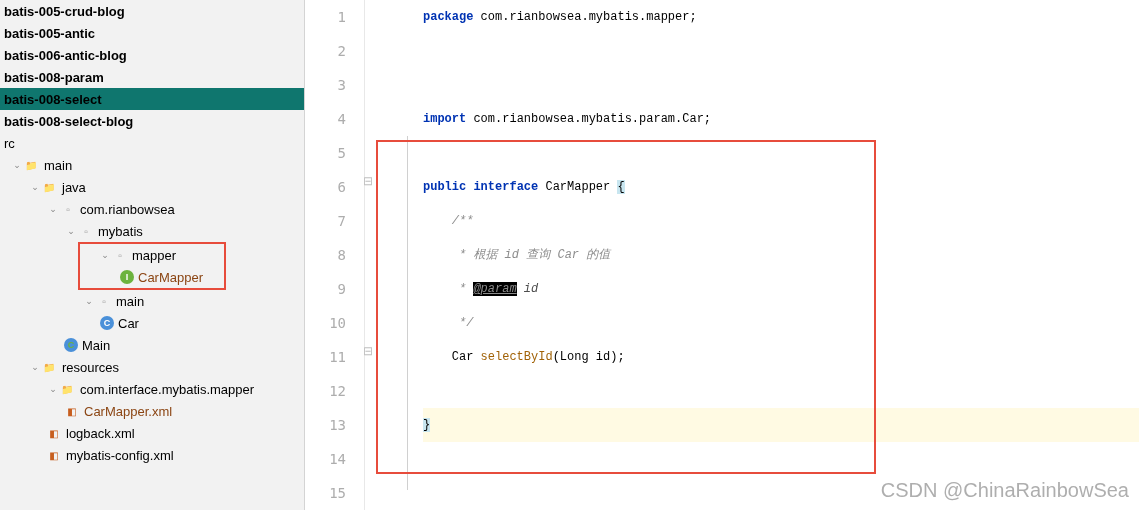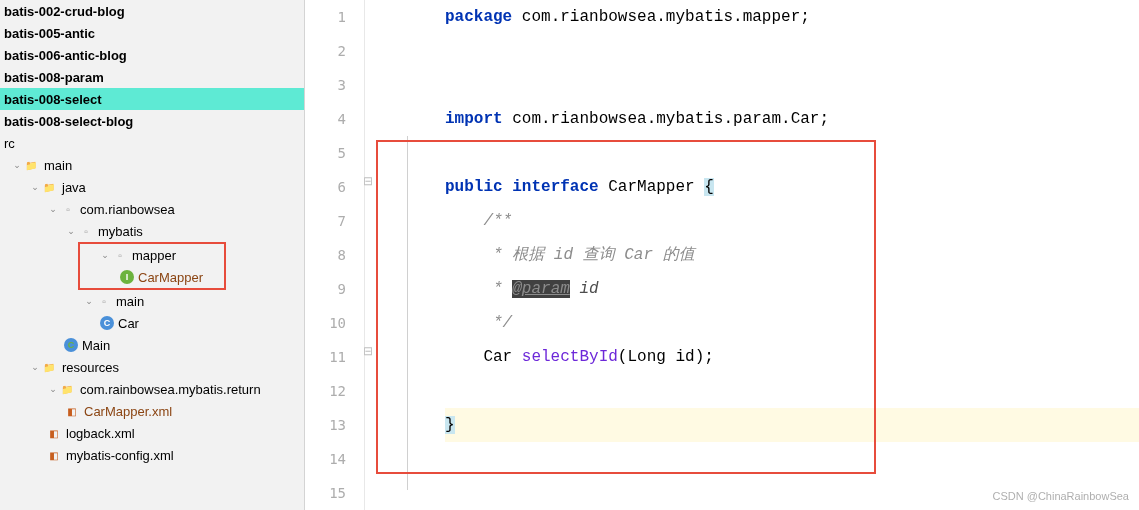--- a/index.html
+++ b/index.html
@@ -23,21 +23,21 @@
     .tree-item {
       display: flex;
       align-items: center;
       height: 22px;
       padding-left: 4px;
       white-space: nowrap;
       font-size: 13px;
       color: #000;
     }
     .tree-item.bold { font-weight: bold; }
-    .tree-item.selected { background: #5eead4; }
+    .tree-item.selected { background: #0f766e; }
     .tree-arrow {
       width: 14px;
       display: inline-flex;
       justify-content: center;
       color: #888;
       font-size: 9px;
     }
     .tree-icon {
       width: 16px;
       height: 16px;
@@ -111,38 +111,38 @@
     }
     .fold-handle {
       position: absolute;
       left: -2px;
       color: #c0c0c0;
       font-size: 12px;
     }
     .code {
       flex: 1;
       font-family: Consolas, "Courier New", monospace;
-      font-size: 16px;
-      padding-left: 66px;
+      font-size: 12px;
+      padding-left: 44px;
       position: relative;
       line-height: 34px;
     }
     .code-line {
       height: 34px;
       white-space: pre;
     }
     .code-line.current {
       background: #fffae3;
     }
     .kw { color: #0033b3; font-weight: bold; }
     .pkg { color: #000; }
     .comment { color: #8c8c8c; font-style: italic; }
-    .doc-tag { color: #8c8c8c; font-style: italic; text-decoration: underline; background: #404040; }
+    .doc-tag { color: #8c8c8c; font-style: italic; text-decoration: underline; background: #000000; }
     .doc-param { font-style: italic; color: #4d4d4d; }
-    .method { color: #6d28d9; }
+    .method { color: #a16207; }
     .brace-hl { background: #c8e6f0; }
     .vline {
       position: absolute;
       width: 1px;
       background: #d0d0d0;
       top: 136px;
       bottom: 20px;
       left: 28px;
     }
     .red-box-code {
@@ -152,31 +152,31 @@
       top: 140px;
       width: 500px;
       height: 334px;
       pointer-events: none;
     }
     .watermark {
       position: absolute;
       right: 10px;
       bottom: 8px;
       color: rgba(120,120,120,0.6);
-      font-size: 11px;
+      font-size: 20px;
       font-family: Arial;
       pointer-events: none;
     }
   </style>
 </head>
 <body>
 
 <div class="sidebar">
   <div class="tree-item bold">
-      <span class="tree-label">batis-002-crud-blog</span>
+      <span class="tree-label">batis-005-crud-blog</span>
     </div>
   <div class="tree-item bold">
       <span class="tree-label">batis-005-antic</span>
     </div>
   <div class="tree-item bold">
       <span class="tree-label">batis-006-antic-blog</span>
     </div>
   <div class="tree-item bold">
       <span class="tree-label">batis-008-param</span>
     </div>
@@ -234,21 +234,21 @@
     <span class="tree-label">Main</span>
   </div>
   <div class="tree-item indent-2">
     <span class="tree-arrow">⌄</span>
     <span class="tree-icon folder-icon">📁</span>
     <span class="tree-label">resources</span>
   </div>
   <div class="tree-item indent-3">
     <span class="tree-arrow">⌄</span>
     <span class="tree-icon folder-icon">📁</span>
-    <span class="tree-label">com.rainbowsea.mybatis.return</span>
+    <span class="tree-label">com.interface.mybatis.mapper</span>
   </div>
   <div class="tree-item indent-4">
     <span class="tree-icon file-orange">◧</span>
     <span class="tree-label brown">CarMapper.xml</span>
   </div>
   <div class="tree-item indent-3">
     <span class="tree-icon file-orange">◧</span>
     <span class="tree-label">logback.xml</span>
   </div>
   <div class="tree-item indent-3">

